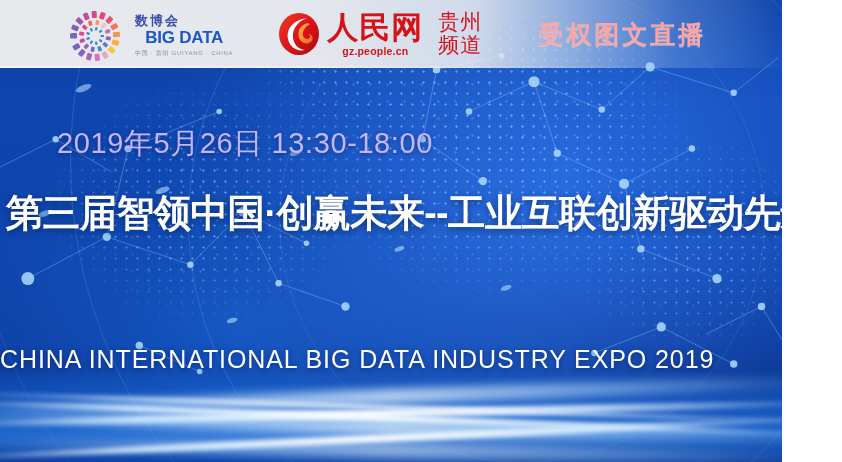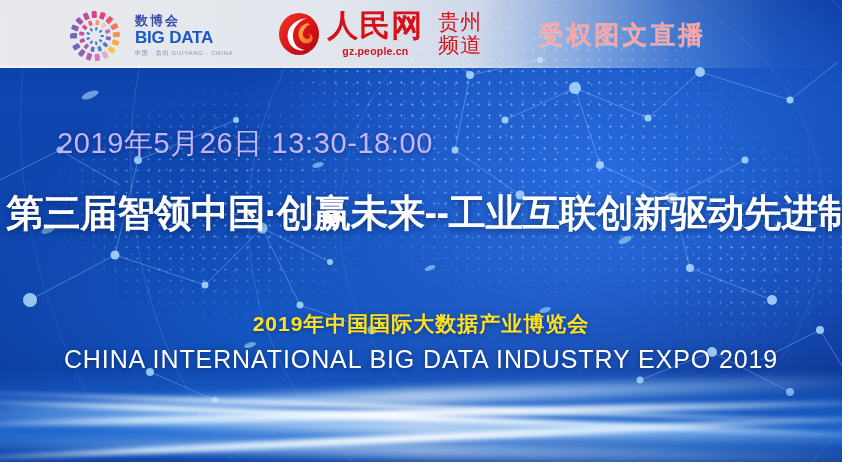--- a/index.html
+++ b/index.html
@@ -6,21 +6,21 @@
     margin: 0;
     padding: 0;
     background: #ffffff;
   }
   body {
     font-family: "Liberation Sans", "DejaVu Sans", sans-serif;
   }
 
   #poster {
     position: relative;
-    width: 842px;
+    width: 782px;
     height: 462px;
     overflow: hidden;
     background: #0b3da8;
   }
 
   
   .bg-base {
     position: absolute;
     inset: 0;
     background:
@@ -164,20 +164,21 @@
     letter-spacing: 2px;
     font-weight: 700;
     margin-bottom: 2px;
   }
   .bde-en1 {
     font-size: 17px;
     font-weight: 700;
     color: #1b58c7;
     letter-spacing: -0.2px;
     line-height: 1.02;
+    text-align: center;
   }
   .bde-en2 {
     font-size: 17px;
     font-weight: 700;
     color: #1b58c7;
     letter-spacing: -0.2px;
     line-height: 1.02;
   }
   .bde-sub {
     font-size: 6px;
@@ -190,21 +191,21 @@
   
   .pd-logo {
     display: flex;
     align-items: center;
     gap: 6px;
     margin-left: 44px;
   }
   .pd-mark { width: 44px; height: 46px; flex: 0 0 auto; }
   .pd-wordblock { position: relative; }
   .pd-word {
-    font-family: Liberation Mono, monospace;
+    font-family: Liberation Sans, sans-serif;
     font-size: 31px;
     font-weight: 700;
     color: #d71118;
     letter-spacing: 1px;
     line-height: 1;
     white-space: nowrap;
   }
   .pd-url {
     font-size: 10.5px;
     font-weight: 700;
@@ -274,21 +275,21 @@
     color: #ffe21f;
     letter-spacing: 1px;
     white-space: nowrap;
     text-shadow: 0 1px 4px rgba(0,20,70,0.5);
   }
 
   .sub-en {
     position: absolute;
     left: 0; right: 0;
     top: 345px;
-    text-align: center;
+    text-align: left;
     font-size: 25px;
     color: #ffffff;
     letter-spacing: .9px;
     white-space: nowrap;
     text-shadow: 0 1px 5px rgba(0,20,70,0.5);
   }
 </style>
 </head>
 <body>
 
@@ -462,17 +463,16 @@
       </div>
     </div>
 
     <div class="auth-live">受权图文直播</div>
   </div>
 
   <div class="date-line">2019年5月26日 13:30-18:00</div>
 
   <div class="main-title">第三届智领中国·创赢未来--工业互联创新驱动先进制造论坛</div>
 
-  <div class="sub-cn">2019年中国国际大数据产业博览会</div>
 
   <div class="sub-en">CHINA INTERNATIONAL BIG DATA INDUSTRY EXPO 2019</div>
 
 </div>
 
 </body></html>

